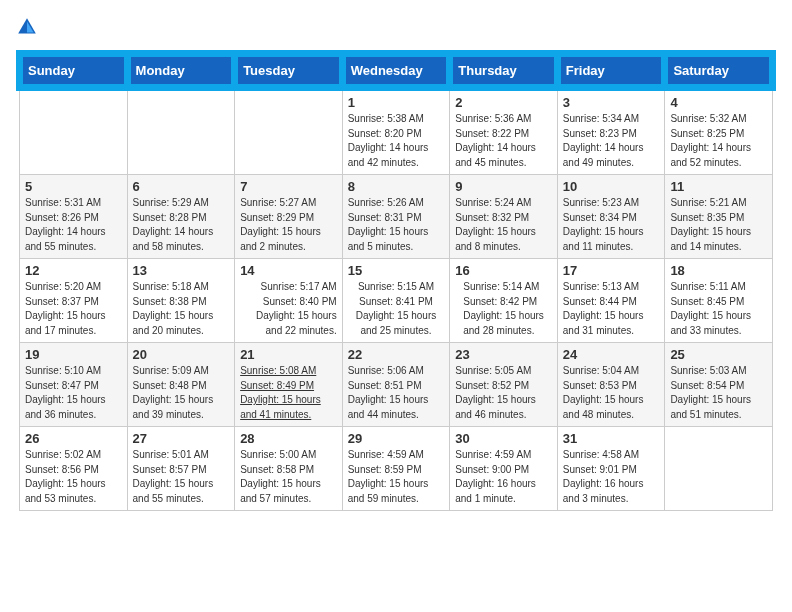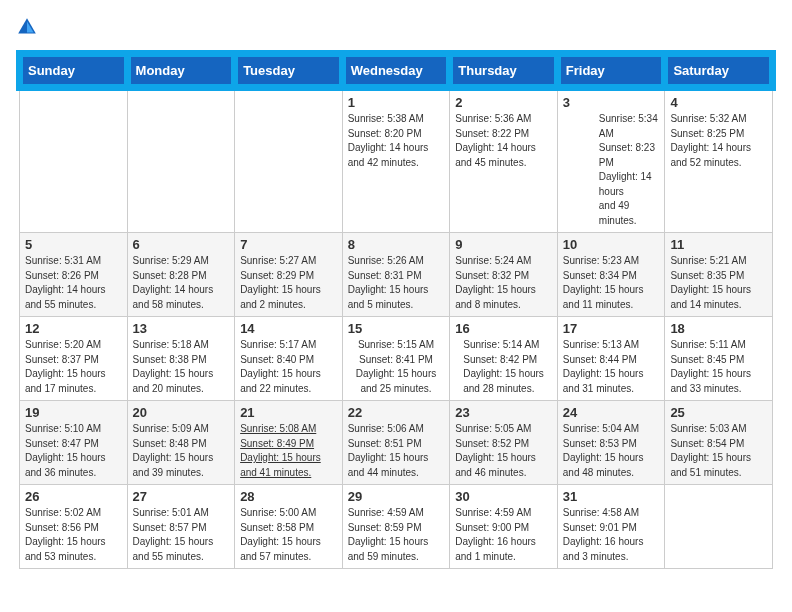--- a/index.html
+++ b/index.html
@@ -138,21 +138,21 @@
         </td>
         <td>
           <span class="day-num">2</span>
           <div class="cell-info" style="white-space: pre-line;">Sunrise: 5:36 AM
 Sunset: 8:22 PM
 Daylight: 14 hours
 and 45 minutes.</div>
         </td>
         <td>
           <span class="day-num">3</span>
-          <div class="cell-info" style="white-space: pre-line; margin-left: 36px;">Sunrise: 5:34 AM
+          <div class="cell-info" style="white-space: pre-line;">Sunrise: 5:34 AM
 Sunset: 8:23 PM
 Daylight: 14 hours
 and 49 minutes.</div>
         </td>
         <td>
           <span class="day-num">4</span>
           <div class="cell-info" style="white-space: pre-line;">Sunrise: 5:32 AM
 Sunset: 8:25 PM
 Daylight: 14 hours
 and 52 minutes.</div>
@@ -219,21 +219,21 @@
         </td>
         <td>
           <span class="day-num">13</span>
           <div class="cell-info" style="white-space: pre-line;">Sunrise: 5:18 AM
 Sunset: 8:38 PM
 Daylight: 15 hours
 and 20 minutes.</div>
         </td>
         <td>
           <span class="day-num">14</span>
-          <div class="cell-info" style="white-space: pre-line;">Sunrise: 5:17 AM
+          <div class="cell-info" style="white-space: pre-line; text-align: right;">Sunrise: 5:17 AM
 Sunset: 8:40 PM
 Daylight: 15 hours
 and 22 minutes.</div>
         </td>
         <td>
           <span class="day-num">15</span>
           <div class="cell-info" style="white-space: pre-line; text-align: center;">Sunrise: 5:15 AM
 Sunset: 8:41 PM
 Daylight: 15 hours
 and 25 minutes.</div>

